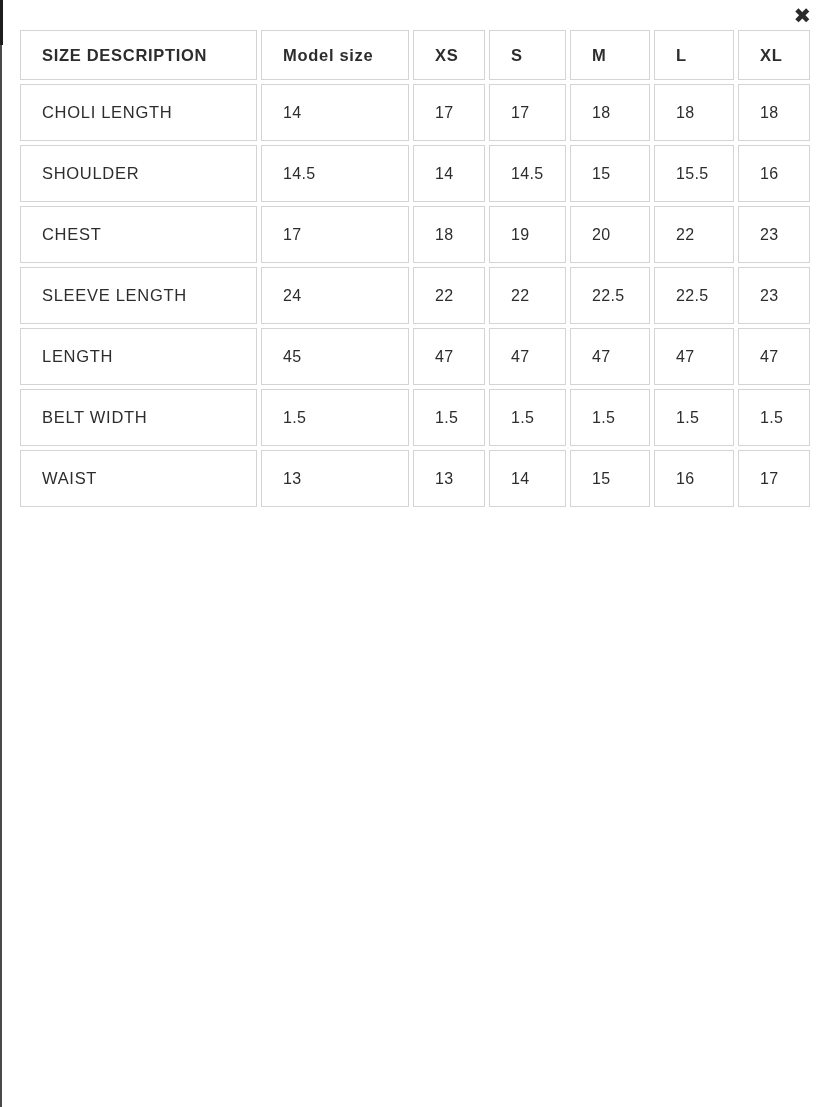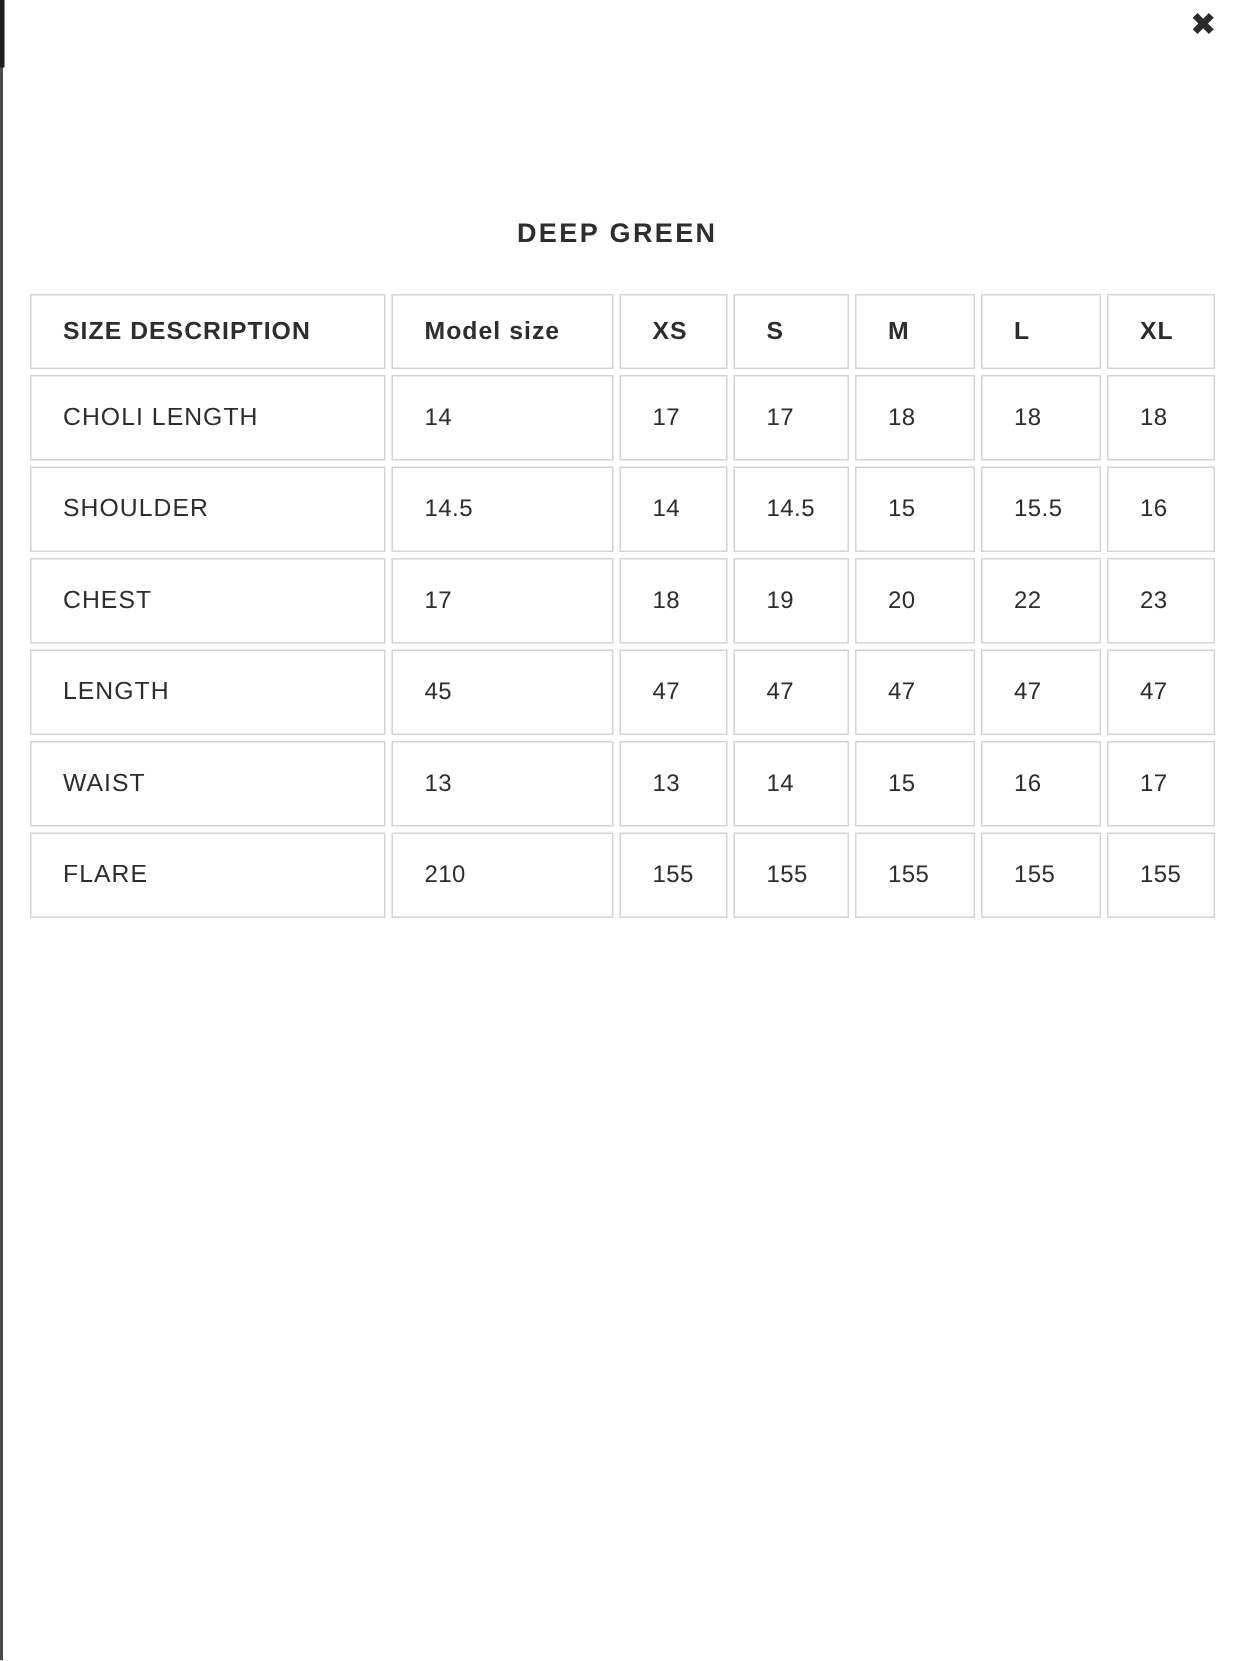--- a/index.html
+++ b/index.html
@@ -97,21 +97,20 @@
 
 <div class="page">
 
   <div class="edge-strip"></div>
   <div class="edge-strip-top"></div>
 
   <button class="close-btn">
     <span>✖</span>
   </button>
 
-  <h2 class="title">DEEP GREEN</h2>
 
   <table class="size-table">
     <colgroup>
       <col style="width:237px">
       <col style="width:148px">
       <col style="width:72px">
       <col style="width:77px">
       <col style="width:80px">
       <col style="width:80px">
       <col style="width:72px">
@@ -149,42 +148,51 @@
         <tr>
           <td class="label-cell">CHEST</td>
           <td class="value-cell">17</td>
           <td class="value-cell">18</td>
           <td class="value-cell">19</td>
           <td class="value-cell">20</td>
           <td class="value-cell">22</td>
           <td class="value-cell">23</td>
         </tr>
         <tr>
+          <td class="label-cell">SLEEVE LENGTH</td>
+          <td class="value-cell">24</td>
+          <td class="value-cell">22</td>
+          <td class="value-cell">22</td>
+          <td class="value-cell">22.5</td>
+          <td class="value-cell">22.5</td>
+          <td class="value-cell">23</td>
+        </tr>
+        <tr>
           <td class="label-cell">LENGTH</td>
           <td class="value-cell">45</td>
           <td class="value-cell">47</td>
           <td class="value-cell">47</td>
           <td class="value-cell">47</td>
           <td class="value-cell">47</td>
           <td class="value-cell">47</td>
+        </tr>
+        <tr>
+          <td class="label-cell">BELT WIDTH</td>
+          <td class="value-cell">1.5</td>
+          <td class="value-cell">1.5</td>
+          <td class="value-cell">1.5</td>
+          <td class="value-cell">1.5</td>
+          <td class="value-cell">1.5</td>
+          <td class="value-cell">1.5</td>
         </tr>
         <tr>
           <td class="label-cell">WAIST</td>
           <td class="value-cell">13</td>
           <td class="value-cell">13</td>
           <td class="value-cell">14</td>
           <td class="value-cell">15</td>
           <td class="value-cell">16</td>
           <td class="value-cell">17</td>
         </tr>
-        <tr>
-          <td class="label-cell">FLARE</td>
-          <td class="value-cell">210</td>
-          <td class="value-cell">155</td>
-          <td class="value-cell">155</td>
-          <td class="value-cell">155</td>
-          <td class="value-cell">155</td>
-          <td class="value-cell">155</td>
-        </tr>
       </tbody>
   </table>
 
 </div>
 
 </body></html>

